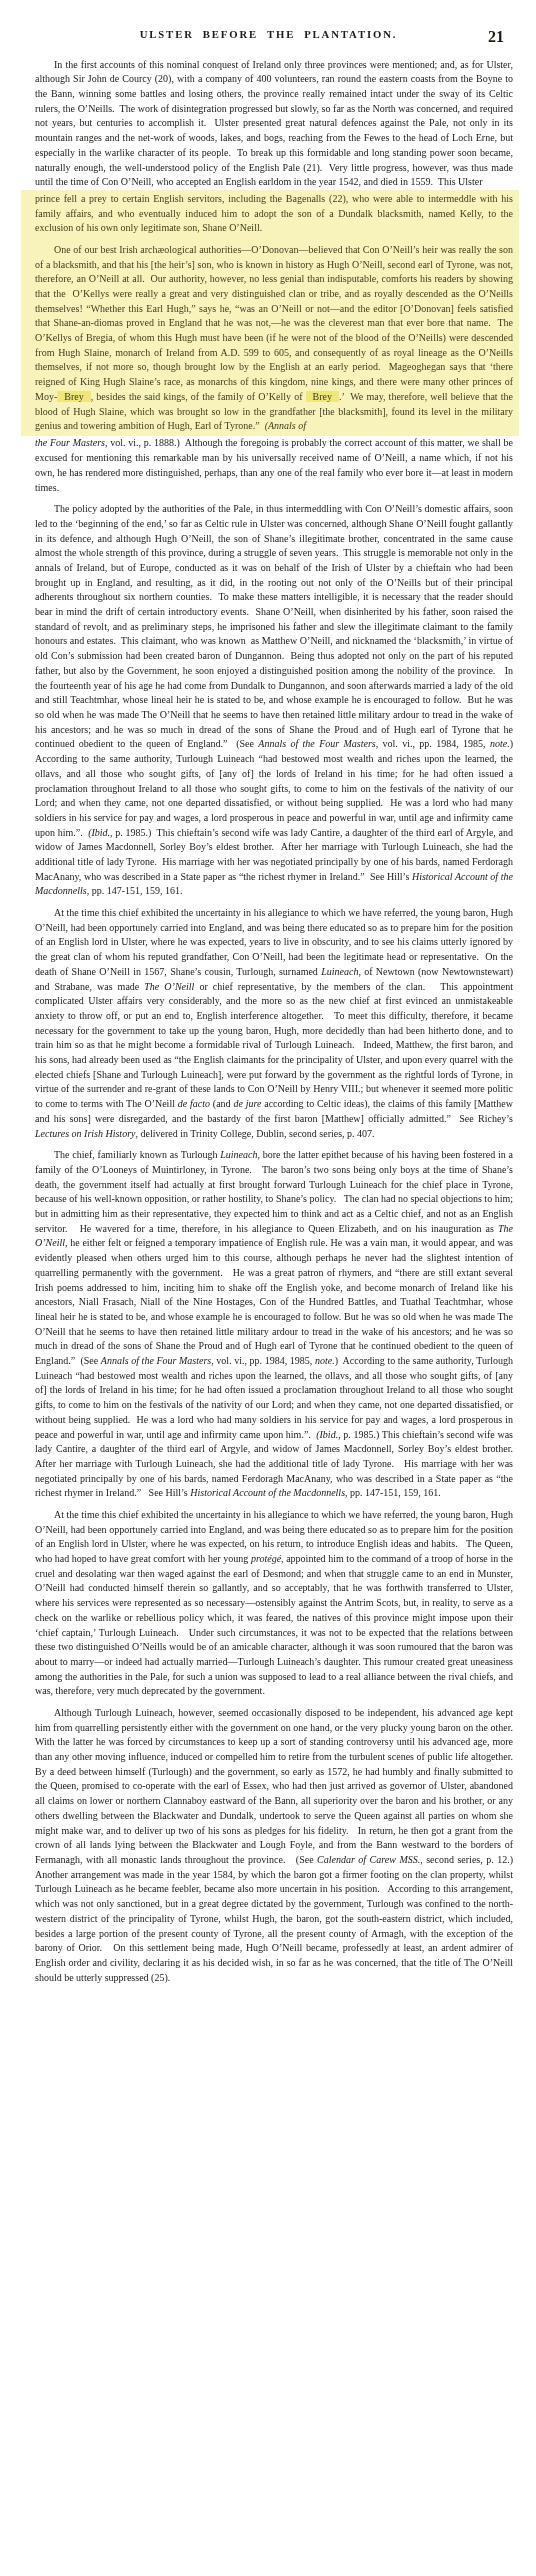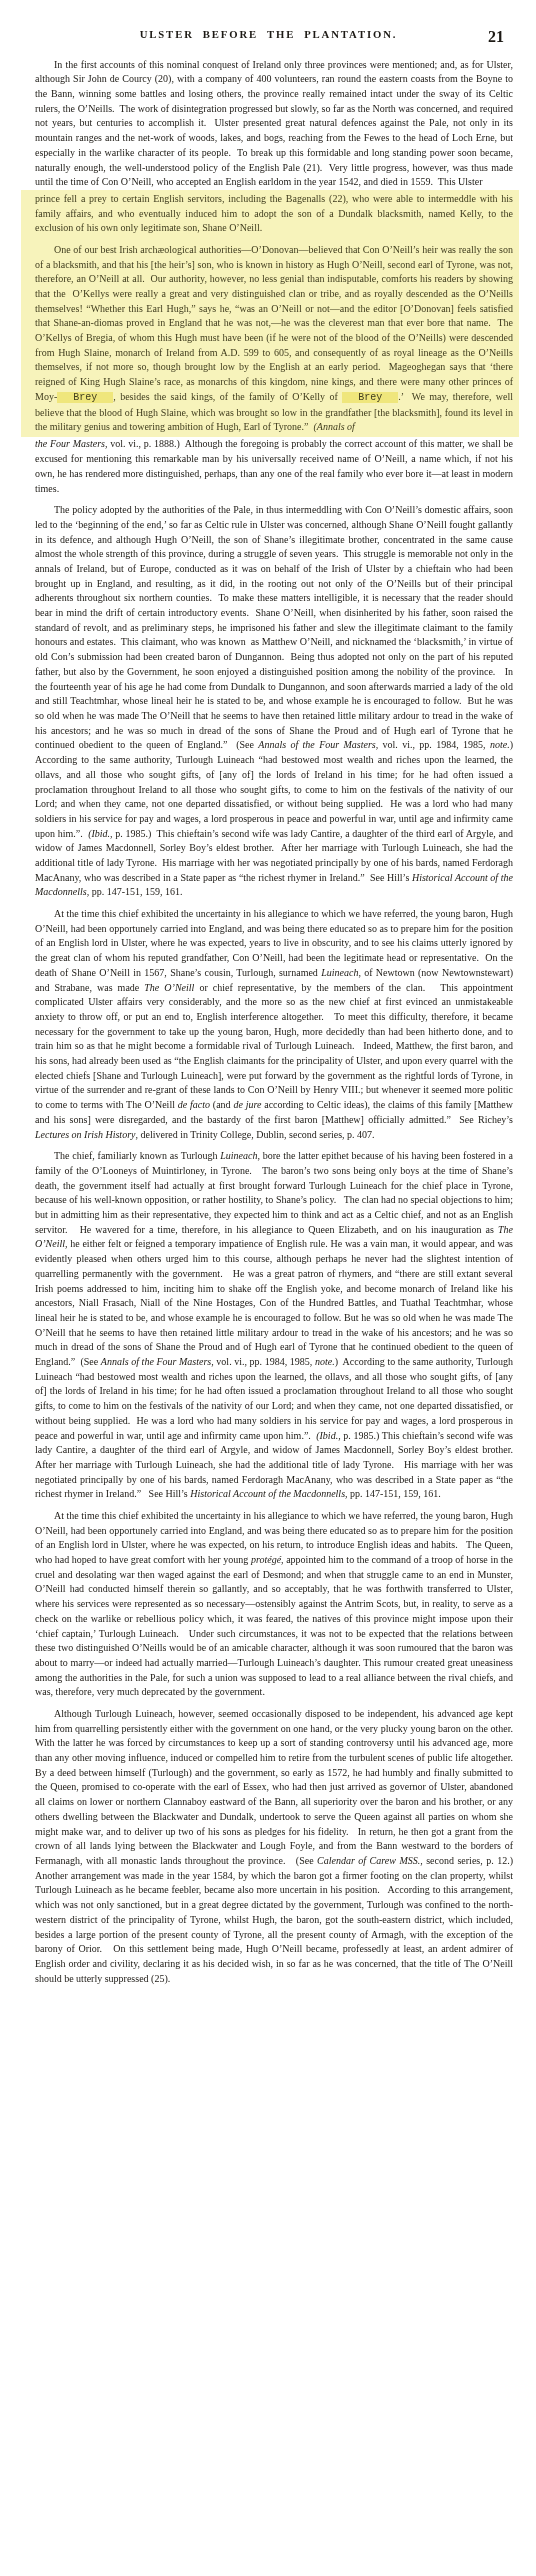--- a/index.html
+++ b/index.html
@@ -27,21 +27,21 @@
   .hl-block{
     background:var(--hl-bg,#f7f3bb);
     color:var(--hl-ink,#403d1e);
     margin:0 -5.6px 6.9px -14.4px;
     padding:1.9px 5.6px 2.5px 14.4px;
   }
   .hl-block.tight{margin-bottom:0;}
   .hl-block .para:last-child{margin-bottom:0;}
   .seg{white-space:pre-wrap;}
   .italic{font-style:italic;}
-  .term{background:var(--term-bg,#efe67c);padding:0 16px;font-family:Liberation Mono, monospace;}
+  .term{background:var(--term-bg,#efe67c);padding:0 7px;}
 </style>
 </head>
 <body>
 
 <div class="page">
   <div class="page-header">
     <div class="page-title">ULSTER BEFORE THE PLANTATION.</div>
     <div class="page-number">21</div>
   </div>
   <div class="body-text">

